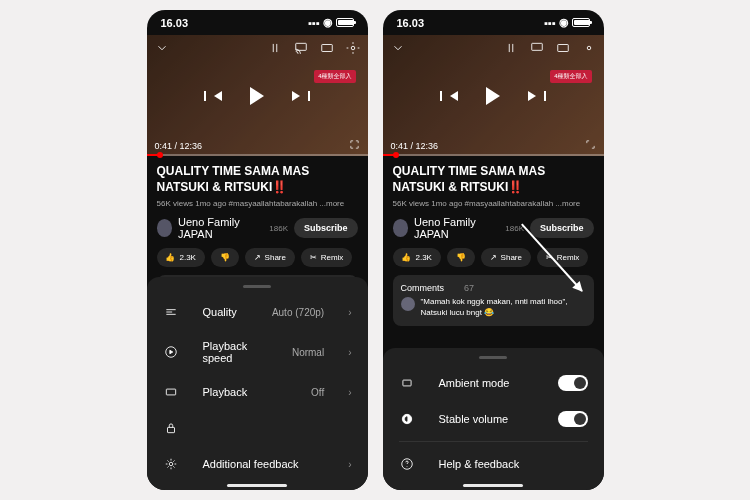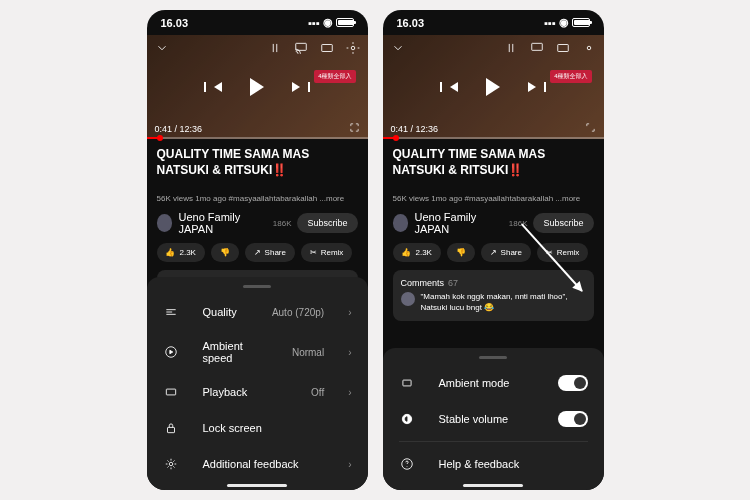--- a/index.html
+++ b/index.html
@@ -1,47 +1,47 @@
 <!DOCTYPE html>
 <html><head>
 <meta charset="utf-8">
 <style>
 *{margin:0;padding:0;box-sizing:border-box;font-family:-apple-system,BlinkMacSystemFont,sans-serif}
 body{background:#f2f0f0;display:flex;justify-content:center;align-items:center;min-height:500px;width:750px}
 .container{display:flex;gap:15px;position:relative}
 .phone{width:221px;height:480px;background:#0f0f0f;border-radius:18px;overflow:hidden;position:relative;color:#fff;font-size:10px}
 .status-bar{display:flex;justify-content:space-between;align-items:center;padding:6px 14px;font-size:11px;font-weight:600}
 .status-icons{display:flex;gap:3px;align-items:center}
-.video-area{height:104px;background:linear-gradient(135deg,#4a3020 0%,#6b4530 50%,#8a5a3a 100%);position:relative}
+.video-area{height:121px;background:linear-gradient(135deg,#4a3020 0%,#6b4530 50%,#8a5a3a 100%);position:relative}
 .video-overlay{position:absolute;inset:0;background:rgba(0,0,0,0.3)}
 .video-top{position:absolute;top:6px;left:8px;right:8px;display:flex;justify-content:space-between;align-items:center}
 .video-top-right{display:flex;gap:12px}
 .video-controls{position:absolute;top:50%;left:50%;transform:translate(-50%,-50%);display:flex;gap:28px;align-items:center}
 .play-btn{width:0;height:0;border-left:14px solid #fff;border-top:9px solid transparent;border-bottom:9px solid transparent}
 .skip-btn{width:0;height:0;border-left:8px solid #fff;border-top:5px solid transparent;border-bottom:5px solid transparent;position:relative}
 .skip-btn::after{content:'';position:absolute;left:8px;top:-5px;width:2px;height:10px;background:#fff}
 .skip-back{transform:scaleX(-1)}
 .video-bottom{position:absolute;bottom:4px;left:8px;right:8px;display:flex;justify-content:space-between;align-items:center;font-size:9px}
 .progress{position:absolute;bottom:0;left:0;right:0;height:2px;background:rgba(255,255,255,0.3)}
 .progress-fill{height:100%;width:6%;background:#ff0000;position:relative}
 .progress-fill::after{content:'';position:absolute;right:-3px;top:-2px;width:6px;height:6px;background:#ff0000;border-radius:50%}
 .sign{position:absolute;top:35px;right:12px;background:#c41e3a;color:#fff;font-size:6px;padding:2px 4px;border-radius:2px}
 .content{padding:8px 10px}
-.title{font-size:12px;font-weight:600;line-height:1.3;margin-bottom:16px}
+.title{font-size:12px;font-weight:600;line-height:1.3;margin-bottom:4px}
 .meta{font-size:8px;color:#aaa;margin-bottom:8px}
 .channel-row{display:flex;align-items:center;gap:6px;margin-bottom:8px}
 .avatar{width:18px;height:18px;border-radius:50%;background:#556}
 .channel-name{font-size:11px;font-weight:500}
 .sub-count{font-size:8px;color:#888}
-.subscribe{margin-left:auto;background:#303030;color:#fff;padding:5px 10px;border-radius:14px;font-size:9px;font-weight:400}
+.subscribe{margin-left:auto;background:#303030;color:#fff;padding:5px 10px;border-radius:14px;font-size:9px;font-weight:700}
 .action-row{display:flex;gap:6px;overflow:hidden}
 .action-pill{background:#272727;border-radius:14px;padding:5px 9px;font-size:8px;display:flex;align-items:center;gap:4px;white-space:nowrap}
 .comments{background:#272727;border-radius:8px;padding:8px;margin-top:8px}
 .comment-header{font-size:9px;margin-bottom:4px}
-.comment-count{color:#888;margin-left:4px}
+.comment-count{color:#888;margin-left:20px}
 .comment-body{display:flex;gap:6px;align-items:flex-start}
 .comment-avatar{width:14px;height:14px;border-radius:50%;background:#667;flex-shrink:0}
 .comment-text{font-size:8px;line-height:1.3}
 .sheet{position:absolute;bottom:0;left:0;right:0;background:#212121;border-radius:12px 12px 0 0;padding:8px 0}
 .sheet-handle{width:28px;height:3px;background:#555;border-radius:2px;margin:0 auto 6px}
 .sheet-row{display:flex;align-items:center;padding:10px 16px;gap:24px;font-size:11px}
 .sheet-icon{width:16px;height:16px;display:flex;align-items:center;justify-content:center;flex-shrink:0}
 .sheet-label{flex:1}
 .sheet-value{color:#aaa;font-size:10px}
 .chevron{color:#888;font-size:10px}
@@ -162,42 +162,41 @@
         <span class="sheet-value">Auto (720p)</span>
         <span class="chevron">›</span>
       </div>
       <div class="sheet-row">
         <span class="sheet-icon">
             <svg viewBox="0 0 24 24">
               <circle cx="12" cy="12" r="9"></circle>
               <path d="M10 9l5 3-5 3z" fill="#fff"></path>
             </svg>
           </span>
-        <span class="sheet-label">Ambient speed</span>
+        <span class="sheet-label">Playback speed</span>
         <span class="sheet-value">Normal</span>
         <span class="chevron">›</span>
       </div>
       <div class="sheet-row">
         <span class="sheet-icon">
             <svg viewBox="0 0 24 24">
               <rect x="4" y="7" width="16" height="10" rx="1"></rect>
             </svg>
           </span>
         <span class="sheet-label">Playback</span>
         <span class="sheet-value">Off</span>
         <span class="chevron">›</span>
       </div>
       <div class="sheet-row">
         <span class="sheet-icon">
             <svg viewBox="0 0 24 24">
               <rect x="6" y="11" width="12" height="9" rx="1"></rect>
               <path d="M9 11V8a3 3 0 016 0v3"></path>
             </svg>
           </span>
-        <span class="sheet-label">Lock screen</span>
       </div>
       <div class="sheet-row">
         <span class="sheet-icon">
             <svg viewBox="0 0 24 24">
               <circle cx="12" cy="12" r="3"></circle>
               <path d="M12 3v3M12 18v3M3 12h3M18 12h3M6 6l2 2M16 16l2 2M6 18l2-2M16 8l2-2"></path>
             </svg>
           </span>
         <span class="sheet-label">Additional feedback</span>
         <span class="chevron">›</span>

